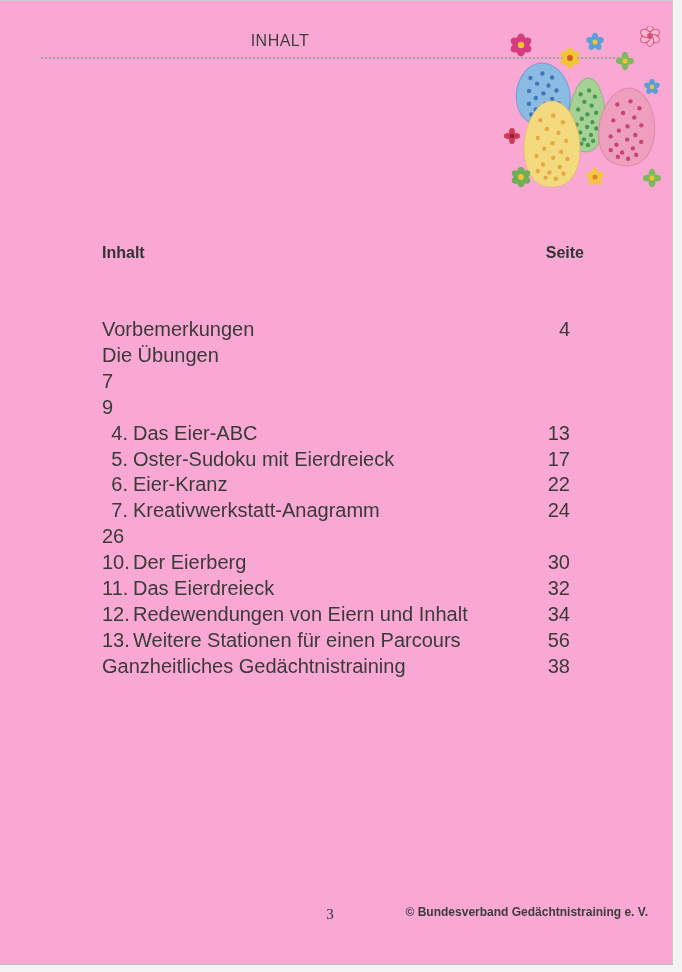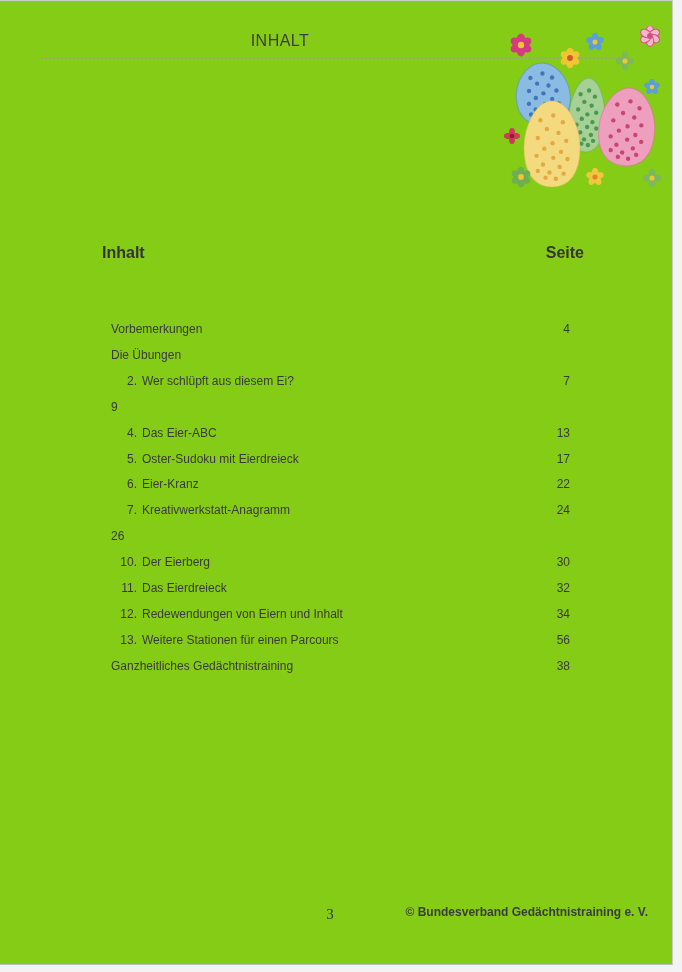--- a/index.html
+++ b/index.html
@@ -6,21 +6,21 @@
   body{
     background:#f3f3f3;
     font-family:"Liberation Sans", sans-serif;
     color:#3a3a3a;
     -webkit-font-smoothing:antialiased;
   }
   .page{
     position:relative;
     width:672px;
     height:963px;
-    background:#84cc16;
+    background:#f9a8d4;
     border-top:1px solid #cccccc;
     border-right:1px solid #c9c9c9;
     border-bottom:1px solid #bdbdbd;
     overflow:hidden;
   }
   .doc-title{
     position:absolute;
     top:31px; left:40px; width:480px;
     text-align:center;
     font-size:16px;
@@ -43,23 +43,22 @@
     display:flex; justify-content:space-between;
     font-size:16px; font-weight:bold;
     color:#343434;
   }
   .toc{
     position:absolute;
     top:316px; left:102px; width:468px;
   }
   .toc-row{
     display:flex; justify-content:space-between;
-    font-size:12px; line-height:25.9px;
+    font-size:20px; line-height:25.9px;
     white-space:nowrap;
-    margin-left:9px;
   }
   .toc-num{
     display:inline-block; width:26px; margin-right:5px;
     text-align:right;
   }
   .toc-num:empty{width:0;margin:0;}
   .toc-page{text-align:right;}
   .footer-pagenum{
     position:absolute;
     top:905px; left:318px; width:24px;
@@ -272,21 +271,20 @@
     <span class="toc-page">4</span>
   </div>
 
   <div class="toc-row">
     <span class="toc-label"><span class="toc-num"></span><span class="toc-title">Die Übungen</span></span>
     <span class="toc-page"></span>
   </div>
 
 
   <div class="toc-row">
-    <span class="toc-label"><span class="toc-num">2.</span><span class="toc-title">Wer schlüpft aus diesem Ei?</span></span>
     <span class="toc-page">7</span>
   </div>
 
   <div class="toc-row">
     <span class="toc-page">9</span>
   </div>
 
   <div class="toc-row">
     <span class="toc-label"><span class="toc-num">4.</span><span class="toc-title">Das Eier-ABC</span></span>
     <span class="toc-page">13</span>

